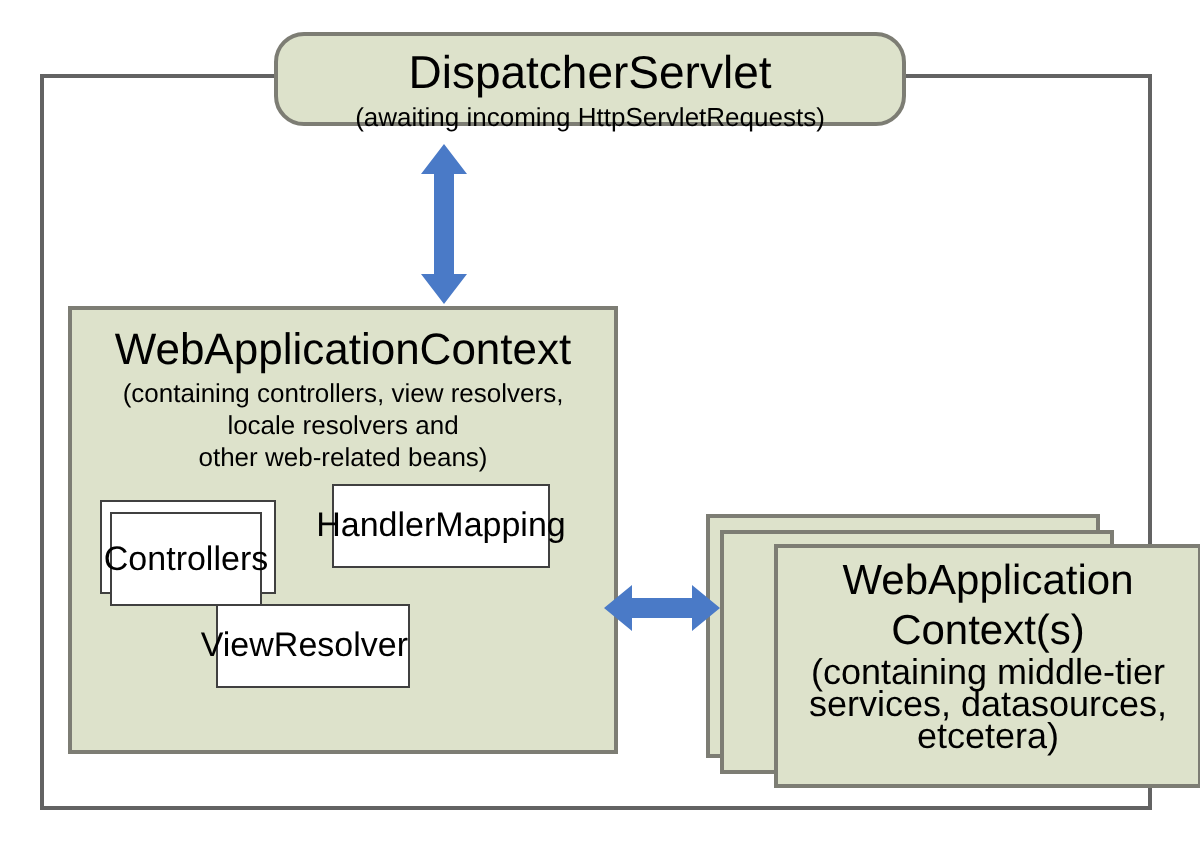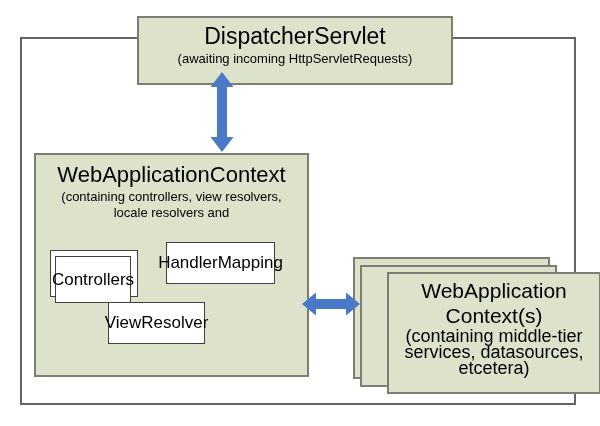--- a/index.html
+++ b/index.html
@@ -21,22 +21,23 @@
     background: transparent;
   }
   .gbox {
     position: absolute;
     background: var(--box-fill, #dde2cb);
     border: 2px solid var(--box-border, #7d7d74);
     text-align: center;
   }
   .dispatcher {
     left: 137px; top: 16px;
-    width: 316px; height: 69px;
+    width: 316px; height: 47px;
     padding-top: 4px;
+    border-radius: 15px;
   }
   .title-lg {
     font-size: 23px;
     line-height: 28px;
     white-space: nowrap;
   }
   .subtitle {
     font-size: 13px;
     line-height: 17px;
     white-space: nowrap;
@@ -58,21 +59,21 @@
     border: 1px solid var(--inner-border, #404040);
     display: flex;
     align-items: center;
     justify-content: center;
     font-size: 17px;
     white-space: nowrap;
   }
   .controllers-back { left: 50px; top: 250px; width: 88px; height: 47px; }
   .controllers      { left: 55px; top: 256px; width: 76px; height: 47px; }
   .handler-mapping  { left: 166px; top: 242px; width: 109px; height: 42px; }
-  .view-resolver    { left: 108px; top: 302px; width: 97px;  height: 42px; }
+  .view-resolver    { left: 108px; top: 302px; width: 97px;  height: 42px; justify-content: flex-end; }
   .stack-back  { left: 353px; top: 257px; width: 197px; height: 122px; }
   .stack-mid   { left: 360px; top: 265px; width: 197px; height: 122px; }
   .stack-front {
     left: 367px; top: 272px;
     width: 214px; height: 122px;
     padding-top: 4px;
     margin-left: 20px;
   }
   .title-sm {
     font-size: 21px;
@@ -94,20 +95,21 @@
 
   <div class="gbox dispatcher">
     <div class="title-lg">DispatcherServlet</div>
     <div class="subtitle">(awaiting incoming HttpServletRequests)</div>
   </div>
 
   <div class="gbox wac">
     <div class="title-md">WebApplicationContext</div>
     <div class="subtitle">(containing controllers, view resolvers,</div>
     <div class="subtitle">locale resolvers and</div>
+    <div class="subtitle">other web-related beans)</div>
   </div>
 
   <div class="white-box controllers-back"></div>
   <div class="white-box controllers">
     <span>Controllers</span>
   </div>
   <div class="white-box handler-mapping">
     <span>HandlerMapping</span>
   </div>
   <div class="white-box view-resolver">

